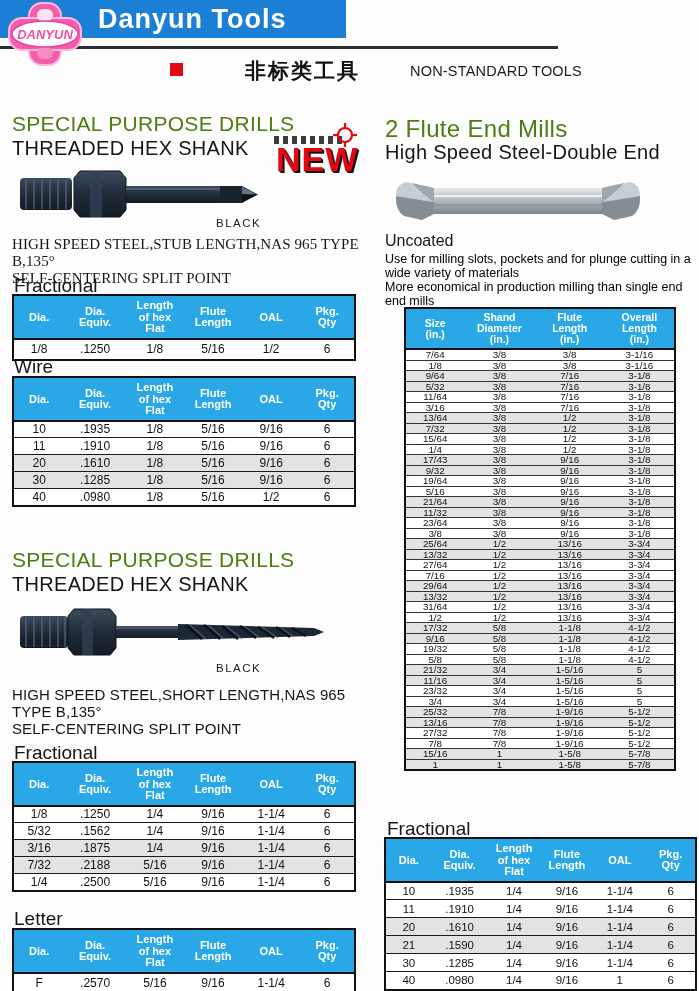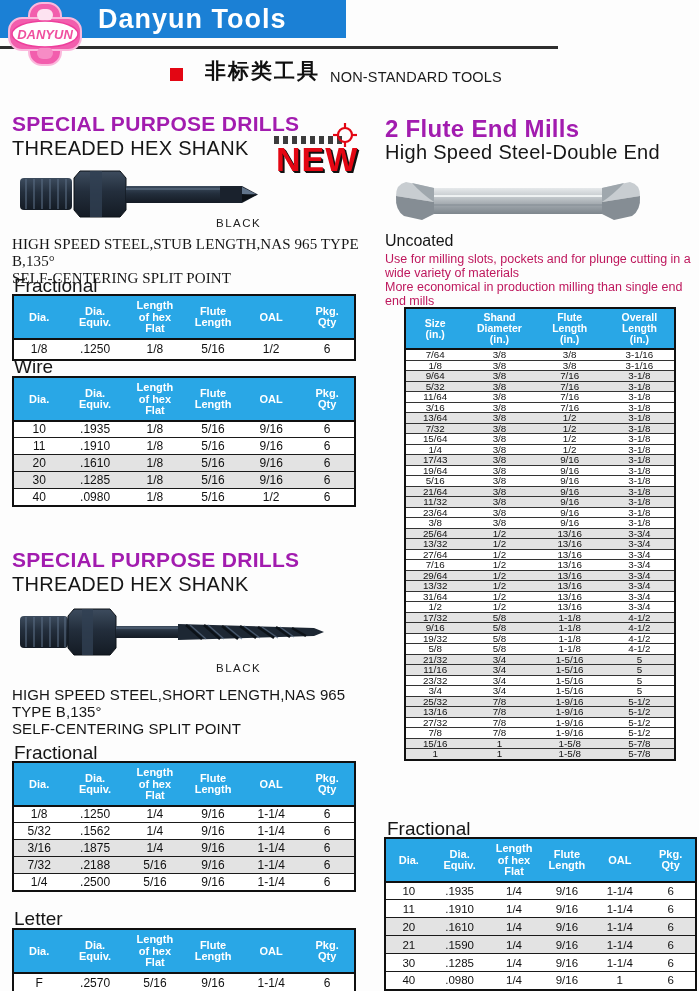--- a/index.html
+++ b/index.html
@@ -5,26 +5,26 @@
   html,body{margin:0;padding:0;background:#888;}
   *{box-sizing:border-box;font-family:"Liberation Sans","DejaVu Sans",sans-serif;}
   #page{position:relative;width:699px;height:991px;background:#fdfdfd;margin:0 auto;overflow:hidden;}
   .abs{position:absolute;}
 
   
   #banner{left:0;top:0;width:346px;height:38px;background:#1b80d5;z-index:2;}
   #banner-title{margin-left:98px;line-height:38px;color:#fff;font-weight:700;font-size:27px;letter-spacing:1px;}
   #banner-underline{left:0;top:46px;width:558px;height:3px;background:#2e2e2e;z-index:1;}
   #logo{left:6px;top:1px;z-index:3;}
-  #subtitle{left:170px;top:57px;display:flex;align-items:center;z-index:2;}
+  #subtitle{left:170px;top:57px;display:flex;align-items:flex-start;z-index:2;gap:40px;}
   #subtitle .bullet{width:13px;height:13px;background:#e30613;margin-top:6px;}
   #subtitle .cn{font-size:21px;font-weight:700;color:#101010;margin-left:22px;letter-spacing:2px;}
-  #subtitle .en{font-size:14.5px;color:#1c1c1c;margin-left:10px;margin-top:12px;letter-spacing:0.2px;}
-
-  .section-title{font-size:21px;font-weight:700;color:#a21caf;letter-spacing:0.3px;}
+  #subtitle .en{font-size:14.5px;color:#1c1c1c;margin-left:10px;margin-top:6px;letter-spacing:0.2px;}
+
+  .section-title{font-size:21px;font-weight:400;color:#4d7c0f;letter-spacing:0.3px;}
   .section-sub{font-size:20px;font-weight:400;color:#161616;letter-spacing:0.3px;}
   .tbl-label{font-size:19px;color:#161616;font-weight:500;}
   .desc{font-size:15px;line-height:17px;color:#161616;font-weight:500;white-space:pre-line;letter-spacing:0.1px;}
   .black-label{font-size:11.5px;letter-spacing:1.5px;color:#222;font-weight:500;}
 
   
   #new-badge{left:268px;top:124px;width:92px;height:64px;z-index:4;}
   #new-text{position:absolute;left:8px;top:18px;font-size:34px;font-weight:900;color:#e30613;letter-spacing:1px;line-height:34px;
     text-shadow:2px 2px 0 #111,1px 1px 0 #111;}
   #new-hatch{position:absolute;left:6px;top:12px;width:70px;height:8px;
@@ -44,21 +44,21 @@
   .cols6 th:nth-child(3),.cols6 td:nth-child(3){width:17%;}
   .cols6 th:nth-child(4),.cols6 td:nth-child(4){width:17%;}
   .cols6 th:nth-child(5),.cols6 td:nth-child(5){width:17%;}
   .cols6 th:nth-child(6),.cols6 td:nth-child(6){width:16%;text-align:center;}
   #endmill-table th{font-size:10.5px;line-height:11px;padding:3px 1px;}
   #endmill-table td{font-size:9.8px;height:9px;line-height:9.5px;border-top:1px solid #333;}
   .cols4 th:nth-child(1),.cols4 td:nth-child(1){width:22%;}
   .cols4 th:nth-child(n+2),.cols4 td:nth-child(n+2){width:26%;}
   #endmill-frac-table td{height:18px;font-size:11.5px;}
 
-  .right-desc{font-size:12.5px;line-height:14px;color:#be185d;white-space:pre-line;font-weight:500;}
+  .right-desc{font-size:12.5px;line-height:14px;color:#000000;white-space:pre-line;font-weight:500;}
 </style>
 </head>
 <body>
 
 <div id="page">
 
   <div class="abs" id="banner-underline"></div>
   <div class="abs" id="banner">
     <div id="banner-title">Danyun Tools</div>
   </div>
@@ -472,20 +472,26 @@
             <td>3/8</td>
             <td>1/2</td>
             <td>3-1/8</td>
           </tr>
           <tr class="shade">
             <td>17/43</td>
             <td>3/8</td>
             <td>9/16</td>
             <td>3-1/8</td>
           </tr>
+          <tr class="shade">
+            <td>9/32</td>
+            <td>3/8</td>
+            <td>9/16</td>
+            <td>3-1/8</td>
+          </tr>
           <tr>
             <td>19/64</td>
             <td>3/8</td>
             <td>9/16</td>
             <td>3-1/8</td>
           </tr>
           <tr>
             <td>5/16</td>
             <td>3/8</td>
             <td>9/16</td>

